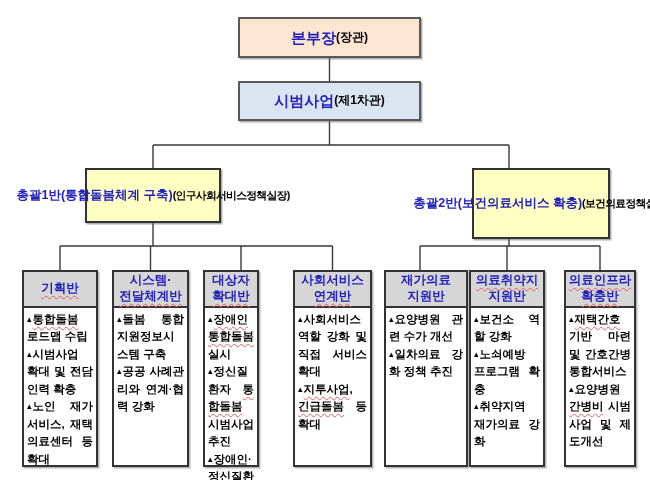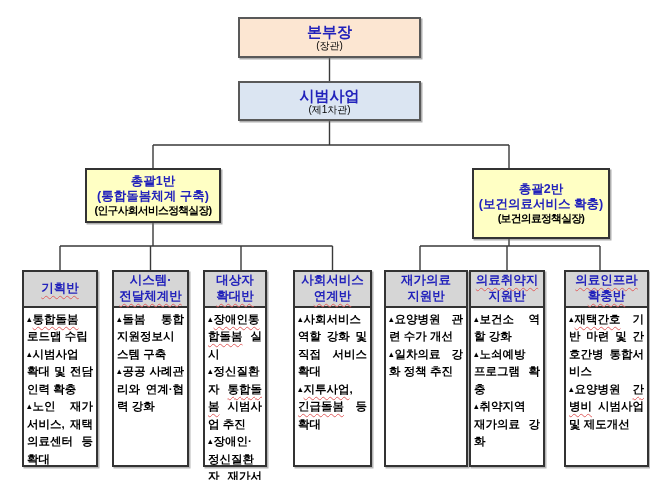--- a/index.html
+++ b/index.html
@@ -3,28 +3,28 @@
 <meta charset="utf-8">
 <style>
   html,body{margin:0;padding:0;background:#fff;}
   .stage{
     position:relative;width:650px;height:480px;background:#ffffff;
     font-family:"Liberation Sans","DejaVu Sans",sans-serif;overflow:hidden;
   }
   svg.connectors{position:absolute;left:0;top:0;width:650px;height:480px;}
   .box{
     position:absolute;box-sizing:border-box;border:2px solid #4a4a4a;
-    display:flex;flex-direction:column;align-items:center;justify-content:center;
+    display:flex;flex-direction:row;align-items:center;justify-content:center;
     box-shadow:1.5px 1.5px 0 rgba(110,110,110,.55);
     text-align:center;
   }
   .root{left:238px;top:17px;width:183px;height:41px;background:var(--root-fill);border-color:#595959;}
   .deputy{left:238px;top:81px;width:183px;height:40px;background:var(--deputy-fill);border-color:#595959;}
   .b-title{font-size:15px;font-weight:bold;color:var(--blue);line-height:1.15;}
-  .b-sub{font-size:10px;font-weight:normal;color:#000;line-height:1.15;}
+  .b-sub{font-size:12px;font-weight:bold;color:#000;line-height:1.15;}
   .group{background:var(--group-fill);border-color:#333;}
   .group1{left:85px;top:168px;width:136px;height:55px;}
   .group2{left:440px;top:168px;width:138px;height:71px;margin-left:32px;}
   .g-line{line-height:1.22;white-space:nowrap;}
   .g-blue{font-size:12.5px;font-weight:bold;color:var(--blue);}
   .g-black{font-size:10.8px;font-weight:bold;color:#000;letter-spacing:-0.7px;}
   .team{
     position:absolute;box-sizing:border-box;border:2px solid #333;background:#fff;
     box-shadow:1.5px 1.5px 0 rgba(110,110,110,.5);
   }
@@ -88,21 +88,21 @@
     <div class="team" style="left: 112px; top: 270px; width: 77px; height: 197px;">
       <div class="team-header">
         <div><span>시스템·</span></div>
         <div><span class="wavy">전달체계반</span></div>
       </div>
       <div class="team-body">
         <div class="bullet"><span class="marker">▴</span><span>돌봄 통합 지원정보시스템 구축</span></div>
         <div class="bullet"><span class="marker">▴</span><span>공공 사례관리와 연계·협력 강화</span></div>
       </div>
     </div>
-    <div class="team" style="left: 203px; top: 270px; width: 64px; height: 197px;">
+    <div class="team" style="left: 203px; top: 270px; width: 56px; height: 197px;">
       <div class="team-header">
         <div><span>대상자</span></div>
         <div><span class="wavy">확대반</span></div>
       </div>
       <div class="team-body">
         <div class="bullet"><span class="marker">▴</span><span class="wavy">장애인통합돌봄</span><span> 실시</span></div>
         <div class="bullet"><span class="marker">▴</span><span>정신질환자 </span><span class="wavy">통합돌봄</span><span> 시범사업 추진</span></div>
         <div class="bullet"><span class="marker">▴</span><span>장애인·정신질환자 재가서비스 확충</span></div>
       </div>
     </div>
@@ -130,21 +130,21 @@
       <div class="team-header">
         <div><span class="wavy">의료취약지</span></div>
         <div><span>지원반</span></div>
       </div>
       <div class="team-body">
         <div class="bullet"><span class="marker">▴</span><span>보건소 역할 강화</span></div>
         <div class="bullet"><span class="marker">▴</span><span>노쇠예방 프로그램 확충</span></div>
         <div class="bullet"><span class="marker">▴</span><span>취약지역 재가의료 강화</span></div>
       </div>
     </div>
-    <div class="team" style="left: 564px; top: 270px; width: 85px; height: 197px;">
+    <div class="team" style="left: 564px; top: 270px; width: 72px; height: 197px;">
       <div class="team-header">
         <div><span class="wavy">의료인프라</span></div>
         <div><span class="wavy">확충반</span></div>
       </div>
       <div class="team-body">
         <div class="bullet"><span class="marker">▴</span><span class="wavy">재택간호</span><span> 기반 마련 및 간호간병 통합서비스</span></div>
         <div class="bullet"><span class="marker">▴</span><span>요양병원 </span><span class="wavy">간병비</span><span> 시범사업 및 제도개선</span></div>
       </div>
     </div>
   </div>

